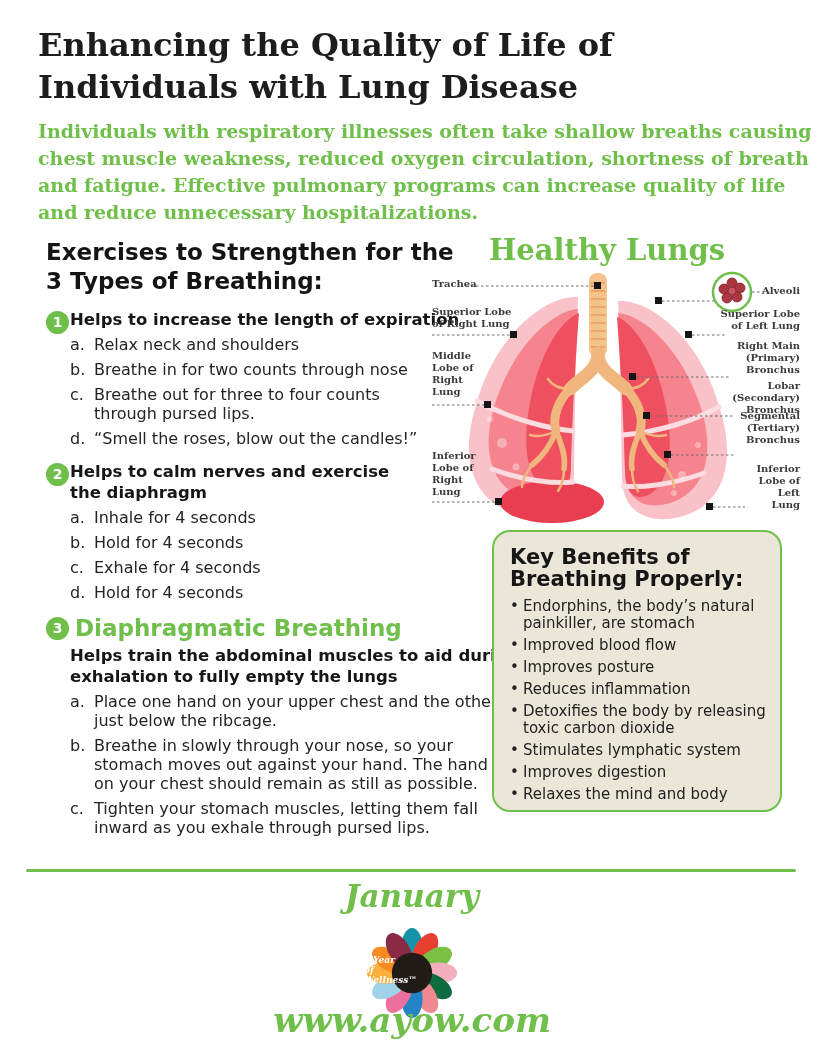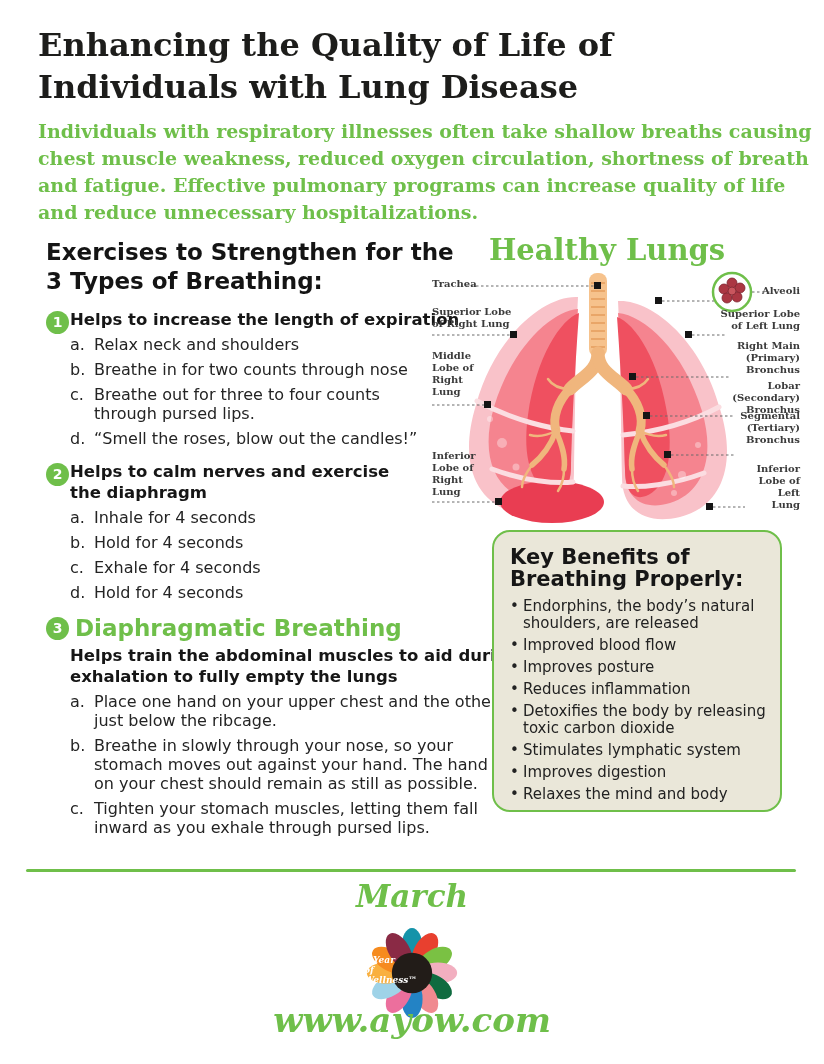--- a/index.html
+++ b/index.html
@@ -262,21 +262,21 @@
     </div>
   </div>
 
   <div class="benefits">
     <div class="benefits-title">Key Benefits of
 Breathing Properly:</div>
     <ul class="bullets">
 
     <li>
           <span>Endorphins, the body’s natural
-shoulders, are released</span>
+painkiller, are stomach</span>
         </li>
         <li>
           <span>Improved blood flow</span>
         </li>
         <li>
           <span>Improves posture</span>
         </li>
         <li>
           <span>Reduces inflammation</span>
         </li>
@@ -290,21 +290,21 @@
         <li>
           <span>Improves digestion</span>
         </li>
         <li>
           <span>Relaxes the mind and body</span>
         </li>
       </ul>
   </div>
 
   <div class="footer-divider"></div>
-  <div class="month">March</div>
+  <div class="month">January</div>
 
   <div class="flower">
     <svg viewBox="-50 -50 100 100" aria-hidden="true">
       <ellipse cx="0" cy="-27" rx="11" ry="20" transform="rotate(0)" fill="#1593a9"></ellipse>
       <ellipse cx="0" cy="-27" rx="11" ry="20" transform="rotate(30)" fill="#e8402f"></ellipse>
       <ellipse cx="0" cy="-27" rx="11" ry="20" transform="rotate(60)" fill="#7ac143"></ellipse>
       <ellipse cx="0" cy="-27" rx="11" ry="20" transform="rotate(90)" fill="#f2afc0"></ellipse>
       <ellipse cx="0" cy="-27" rx="11" ry="20" transform="rotate(120)" fill="#0f6b40"></ellipse>
       <ellipse cx="0" cy="-27" rx="11" ry="20" transform="rotate(150)" fill="#f08a90"></ellipse>
       <ellipse cx="0" cy="-27" rx="11" ry="20" transform="rotate(180)" fill="#2383c5"></ellipse>

